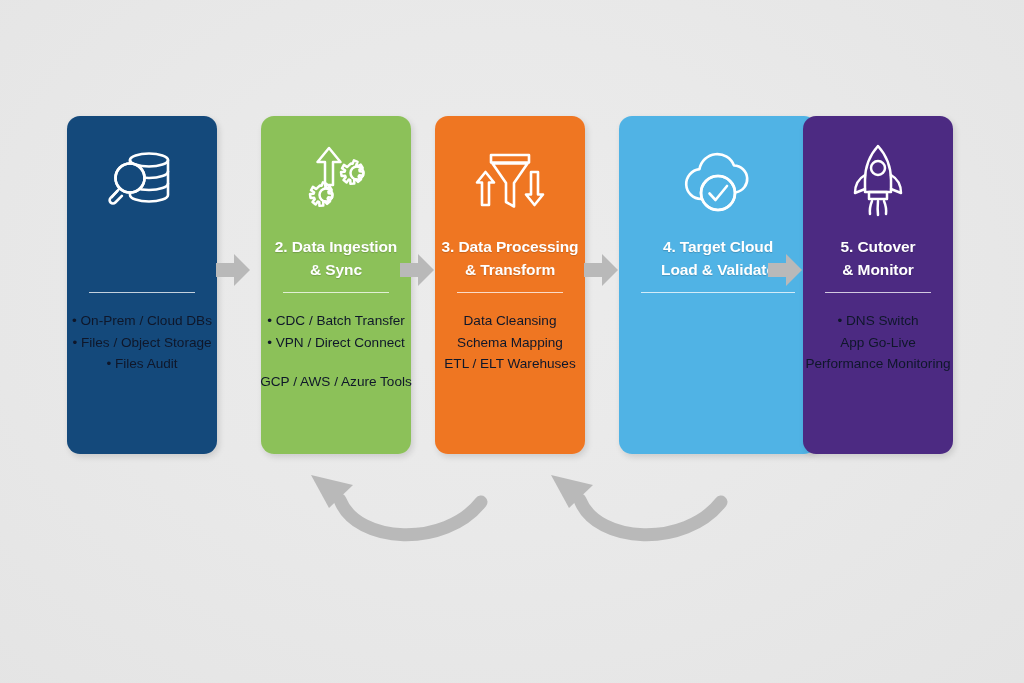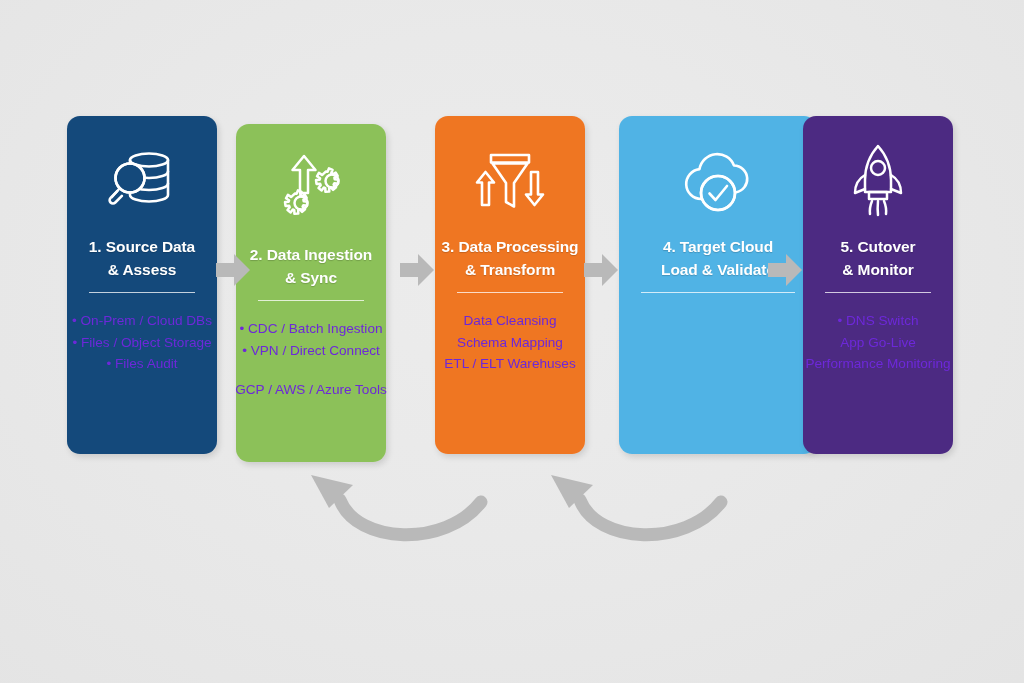--- a/index.html
+++ b/index.html
@@ -68,21 +68,21 @@
     right: 22px;
     height: 1px;
     background: rgba(255,255,255,0.75);
   }
   .card-body {
     position: absolute;
     top: 194px;
     left: -12px;
     right: -12px;
     text-align: center;
-    color: #6d28d9;
+    color: #0f172a;
     font-size: 13.6px;
     line-height: 21.5px;
     white-space: nowrap;
   }
   .card-body .spacer {
     display: block;
     height: 18px;
   }
 
   
@@ -116,52 +116,48 @@
           <path d="M25 13 V48 a19 6.5 0 0 0 38 0 V13"></path>
           <path d="M25 24.5 a19 6.5 0 0 0 38 0"></path>
           <path d="M25 36.5 a19 6.5 0 0 0 38 0"></path>
           <circle cx="25" cy="31" r="14.5" fill="#14497b"></circle>
           <circle cx="25" cy="31" r="14.5"></circle>
           <line x1="14.5" y1="41.5" x2="7" y2="50"></line>
           <path d="M12.2 44.2 l-6.6 6.6 a3.3 3.3 0 0 0 4.7 4.7 l6.6 -6.6"></path>
         </g>
       </svg>
     </div>
-    <div class="card-title">
-      <span>1. Source Data</span><br>
-      <span>&amp; Assess</span>
-    </div>
     <div class="divider"></div>
     <div class="card-body">
       <span>• On-Prem / Cloud DBs</span><br>
       <span>• Files / Object Storage</span><br>
       <span>• Files Audit</span>
     </div>
   </div>
 
-  <div class="card" id="card-1" style="left: 236px; margin-top: 8px;">
+  <div class="card" id="card-1" style="left: 261px;">
     <div class="card-inner" style="background: rgb(140, 193, 89);"></div>
     <div class="icon-wrap">
       <svg width="74" height="70" viewBox="0 0 74 70">
         <g fill="none" stroke="#ffffff" stroke-width="2.5" stroke-linecap="round" stroke-linejoin="round">
           <path d="M26 40 V17 h-7.5 L30 3 l11.5 14 H34 v23 z"></path>
           <path d="M52 18.5 l1.6 0.2 1.4-3.4 3.6 1.5 -1.4 3.4 1.2 1.1 3.3-1.7 2 3.4 -3.3 1.7 0.3 1.6 3.6 0.5 -0.3 3.9 -3.6-0.5 -0.8 1.4 2.4 2.7 -2.9 2.6 -2.4-2.7 -1.5 0.6 0.1 3.7 -3.9 0.3 -0.1-3.7 -1.5-0.6 -2.2 2.9 -3.1-2.3 2.2-2.9 -0.6-1.5 -3.6 0.2 -0.5-3.9 3.6-0.2 0.5-1.5 -3.1-2 1.9-3.4 3.1 2 1.3-1z"></path>
           <circle cx="58" cy="28" r="6.5"></circle>
           <path d="M21 40.5 l1.6 0.2 1.4-3.4 3.6 1.5 -1.4 3.4 1.2 1.1 3.3-1.7 2 3.4 -3.3 1.7 0.3 1.6 3.6 0.5 -0.3 3.9 -3.6-0.5 -0.8 1.4 2.4 2.7 -2.9 2.6 -2.4-2.7 -1.5 0.6 0.1 3.7 -3.9 0.3 -0.1-3.7 -1.5-0.6 -2.2 2.9 -3.1-2.3 2.2-2.9 -0.6-1.5 -3.6 0.2 -0.5-3.9 3.6-0.2 0.5-1.5 -3.1-2 1.9-3.4 3.1 2 1.3-1z"></path>
           <circle cx="27" cy="50" r="6.5"></circle>
         </g>
       </svg>
     </div>
     <div class="card-title">
       <span>2. Data Ingestion</span><br>
       <span>&amp; Sync</span>
     </div>
     <div class="divider"></div>
     <div class="card-body">
-      <span>• CDC / Batch Ingestion</span><br>
+      <span>• CDC / Batch Transfer</span><br>
       <span>• VPN / Direct Connect</span>
       <span class="spacer"></span>
       <span>GCP / AWS / Azure Tools</span>
     </div>
   </div>
 
   <div class="card" id="card-2" style="left: 435px;">
     <div class="card-inner" style="background: rgb(239, 118, 34);"></div>
     <div class="icon-wrap">
       <svg width="76" height="66" viewBox="0 0 76 66">

